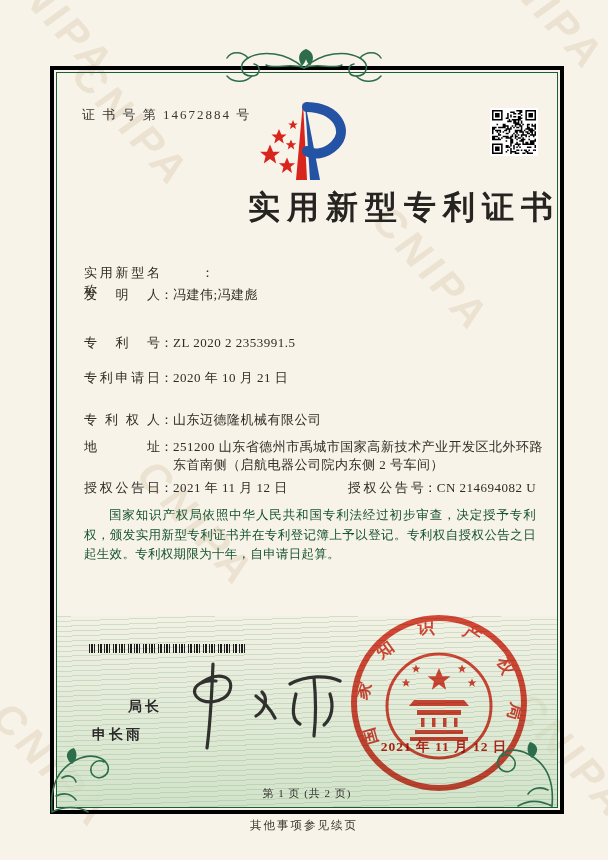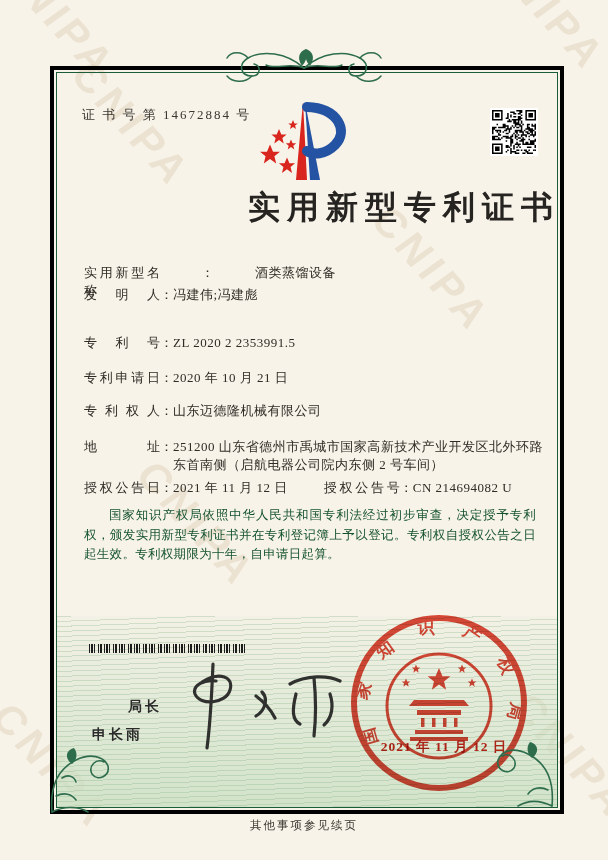--- a/index.html
+++ b/index.html
@@ -49,24 +49,24 @@
   
   .f-row{position:absolute;left:30px;display:flex;font-size:13px;line-height:18px;color:#2f2c26;}
   .f-label{display:inline-block;width:76px;text-align:justify;text-align-last:justify;}
   .f-colon{display:inline-block;width:13px;}
   .f-value{letter-spacing:0.5px;}
   .f-value.wrap{width:370px;text-align:justify;}
   .row-name{top:194px;gap:41px;}
   .row-inventor{top:216px;}
   .row-patno{top:264px;}
   .row-filing{top:299px;}
-  .row-patentee{top:332px;}
+  .row-patentee{top:341px;}
   .row-address{top:368px;}
   .row-grant{top:409px;}
-  .grant-no{margin-left:36px;display:flex;}
+  .grant-no{margin-left:60px;display:flex;}
 
   
   .paras{position:absolute;left:30px;top:436px;width:452px;color:#14532d;font-family:Liberation Serif, serif;}
   .paras p{margin:0;text-indent:2em;text-align:justify;font-size:12.5px;line-height:19.5px;letter-spacing:0.3px;}
 
   
   .barcode{
     position:absolute;left:35px;top:574px;width:158px;height:9px;
     background:repeating-linear-gradient(90deg,
       #1d1d1d 0 1px, rgba(0,0,0,0) 1px 2px,
@@ -150,21 +150,20 @@
         <path d="M0 22h7v7h-7z M1 23h5v5h-5z M2 24h3v3h-3z" fill-rule="evenodd"></path>
       </g>
       <path id="qr-mods" fill="#000" d="M16 0h1v1h-1zM17 0h1v1h-1zM18 0h1v1h-1zM19 0h1v1h-1zM12 1h1v1h-1zM13 1h1v1h-1zM14 1h1v1h-1zM18 1h1v1h-1zM19 1h1v1h-1zM10 2h1v1h-1zM14 2h1v1h-1zM15 2h1v1h-1zM17 2h1v1h-1zM18 2h1v1h-1zM10 3h1v1h-1zM12 3h1v1h-1zM19 3h1v1h-1zM10 4h1v1h-1zM12 4h1v1h-1zM14 4h1v1h-1zM15 4h1v1h-1zM17 4h1v1h-1zM18 4h1v1h-1zM9 5h1v1h-1zM10 5h1v1h-1zM17 5h1v1h-1zM18 5h1v1h-1zM19 5h1v1h-1zM11 6h1v1h-1zM13 6h1v1h-1zM14 6h1v1h-1zM15 6h1v1h-1zM16 6h1v1h-1zM17 6h1v1h-1zM18 6h1v1h-1zM10 7h1v1h-1zM11 7h1v1h-1zM12 7h1v1h-1zM14 7h1v1h-1zM15 7h1v1h-1zM17 7h1v1h-1zM19 7h1v1h-1zM14 8h1v1h-1zM15 8h1v1h-1zM16 8h1v1h-1zM17 8h1v1h-1zM19 8h1v1h-1zM3 9h1v1h-1zM7 9h1v1h-1zM8 9h1v1h-1zM15 9h1v1h-1zM16 9h1v1h-1zM17 9h1v1h-1zM18 9h1v1h-1zM20 9h1v1h-1zM23 9h1v1h-1zM24 9h1v1h-1zM26 9h1v1h-1zM28 9h1v1h-1zM7 10h1v1h-1zM8 10h1v1h-1zM9 10h1v1h-1zM10 10h1v1h-1zM13 10h1v1h-1zM15 10h1v1h-1zM18 10h1v1h-1zM19 10h1v1h-1zM23 10h1v1h-1zM26 10h1v1h-1zM27 10h1v1h-1zM28 10h1v1h-1zM0 11h1v1h-1zM1 11h1v1h-1zM2 11h1v1h-1zM4 11h1v1h-1zM5 11h1v1h-1zM6 11h1v1h-1zM7 11h1v1h-1zM8 11h1v1h-1zM10 11h1v1h-1zM12 11h1v1h-1zM14 11h1v1h-1zM16 11h1v1h-1zM17 11h1v1h-1zM19 11h1v1h-1zM23 11h1v1h-1zM24 11h1v1h-1zM28 11h1v1h-1zM0 12h1v1h-1zM1 12h1v1h-1zM9 12h1v1h-1zM10 12h1v1h-1zM11 12h1v1h-1zM12 12h1v1h-1zM19 12h1v1h-1zM22 12h1v1h-1zM23 12h1v1h-1zM24 12h1v1h-1zM25 12h1v1h-1zM26 12h1v1h-1zM28 12h1v1h-1zM0 13h1v1h-1zM2 13h1v1h-1zM3 13h1v1h-1zM4 13h1v1h-1zM5 13h1v1h-1zM8 13h1v1h-1zM9 13h1v1h-1zM11 13h1v1h-1zM15 13h1v1h-1zM16 13h1v1h-1zM17 13h1v1h-1zM18 13h1v1h-1zM19 13h1v1h-1zM21 13h1v1h-1zM24 13h1v1h-1zM25 13h1v1h-1zM26 13h1v1h-1zM27 13h1v1h-1zM0 14h1v1h-1zM3 14h1v1h-1zM5 14h1v1h-1zM7 14h1v1h-1zM11 14h1v1h-1zM15 14h1v1h-1zM16 14h1v1h-1zM18 14h1v1h-1zM19 14h1v1h-1zM20 14h1v1h-1zM22 14h1v1h-1zM23 14h1v1h-1zM25 14h1v1h-1zM26 14h1v1h-1zM28 14h1v1h-1zM0 15h1v1h-1zM4 15h1v1h-1zM9 15h1v1h-1zM10 15h1v1h-1zM14 15h1v1h-1zM16 15h1v1h-1zM20 15h1v1h-1zM23 15h1v1h-1zM24 15h1v1h-1zM26 15h1v1h-1zM28 15h1v1h-1zM4 16h1v1h-1zM5 16h1v1h-1zM13 16h1v1h-1zM15 16h1v1h-1zM17 16h1v1h-1zM19 16h1v1h-1zM20 16h1v1h-1zM21 16h1v1h-1zM22 16h1v1h-1zM25 16h1v1h-1zM26 16h1v1h-1zM27 16h1v1h-1zM28 16h1v1h-1zM0 17h1v1h-1zM1 17h1v1h-1zM2 17h1v1h-1zM3 17h1v1h-1zM7 17h1v1h-1zM8 17h1v1h-1zM9 17h1v1h-1zM10 17h1v1h-1zM12 17h1v1h-1zM13 17h1v1h-1zM15 17h1v1h-1zM16 17h1v1h-1zM19 17h1v1h-1zM22 17h1v1h-1zM24 17h1v1h-1zM27 17h1v1h-1zM0 18h1v1h-1zM1 18h1v1h-1zM4 18h1v1h-1zM6 18h1v1h-1zM9 18h1v1h-1zM10 18h1v1h-1zM11 18h1v1h-1zM12 18h1v1h-1zM15 18h1v1h-1zM17 18h1v1h-1zM18 18h1v1h-1zM20 18h1v1h-1zM0 19h1v1h-1zM1 19h1v1h-1zM2 19h1v1h-1zM3 19h1v1h-1zM4 19h1v1h-1zM5 19h1v1h-1zM12 19h1v1h-1zM13 19h1v1h-1zM16 19h1v1h-1zM19 19h1v1h-1zM20 19h1v1h-1zM21 19h1v1h-1zM24 19h1v1h-1zM28 19h1v1h-1zM9 20h1v1h-1zM12 20h1v1h-1zM13 20h1v1h-1zM18 20h1v1h-1zM19 20h1v1h-1zM20 20h1v1h-1zM25 20h1v1h-1zM26 20h1v1h-1zM27 20h1v1h-1zM28 20h1v1h-1zM12 21h1v1h-1zM13 21h1v1h-1zM16 21h1v1h-1zM20 21h1v1h-1zM22 21h1v1h-1zM23 21h1v1h-1zM25 21h1v1h-1zM26 21h1v1h-1zM27 21h1v1h-1zM12 22h1v1h-1zM15 22h1v1h-1zM16 22h1v1h-1zM17 22h1v1h-1zM18 22h1v1h-1zM20 22h1v1h-1zM21 22h1v1h-1zM22 22h1v1h-1zM23 22h1v1h-1zM24 22h1v1h-1zM25 22h1v1h-1zM26 22h1v1h-1zM27 22h1v1h-1zM9 23h1v1h-1zM10 23h1v1h-1zM12 23h1v1h-1zM14 23h1v1h-1zM17 23h1v1h-1zM28 23h1v1h-1zM9 24h1v1h-1zM10 24h1v1h-1zM11 24h1v1h-1zM14 24h1v1h-1zM16 24h1v1h-1zM18 24h1v1h-1zM23 24h1v1h-1zM24 24h1v1h-1zM25 24h1v1h-1zM28 24h1v1h-1zM12 25h1v1h-1zM14 25h1v1h-1zM10 26h1v1h-1zM12 26h1v1h-1zM16 26h1v1h-1zM17 26h1v1h-1zM19 26h1v1h-1zM21 26h1v1h-1zM22 26h1v1h-1zM24 26h1v1h-1zM27 26h1v1h-1zM28 26h1v1h-1zM9 27h1v1h-1zM12 27h1v1h-1zM13 27h1v1h-1zM14 27h1v1h-1zM15 27h1v1h-1zM22 27h1v1h-1zM23 27h1v1h-1zM12 28h1v1h-1zM15 28h1v1h-1zM16 28h1v1h-1zM17 28h1v1h-1zM20 28h1v1h-1zM21 28h1v1h-1zM23 28h1v1h-1zM24 28h1v1h-1zM25 28h1v1h-1zM26 28h1v1h-1z"></path>
     </svg>
 
     <div class="title">实用新型专利证书</div>
 
     <div class="f-row row-name">
       <span class="f-label">实用新型名称</span>
         <span class="f-colon">：</span>
-        <span class="f-value">酒类蒸馏设备</span>
     </div>
     <div class="f-row row-inventor">
       <span class="f-label">发明人</span>
         <span class="f-colon">：</span>
         <span class="f-value">冯建伟;冯建彪</span>
     </div>
     <div class="f-row row-patno">
       <span class="f-label">专利号</span>
         <span class="f-colon">：</span>
         <span class="f-value">ZL 2020 2 2353991.5</span>
@@ -238,20 +237,21 @@
         <rect x="-18" y="12" width="3.5" height="9"></rect>
         <rect x="-7" y="12" width="3.5" height="9"></rect>
         <rect x="4" y="12" width="3.5" height="9"></rect>
         <rect x="15" y="12" width="3.5" height="9"></rect>
         <rect x="-24" y="24" width="48" height="4"></rect>
         <rect x="-29" y="31" width="58" height="4"></rect>
       </g>
     </svg>
     <div class="seal-date">2021 年 11 月 12 日</div>
 
+    <div class="page-info">第 1 页 (共 2 页)</div>
   </div>
 
   <svg class="orn orn-top" viewBox="0 0 180 44">
     <g fill="none" stroke="#2e6d4c" stroke-width="1.5" stroke-linecap="round">
       <path d="M90,24 C72,8 48,6 34,14 C24,20 26,32 38,32 C46,32 48,22 40,20"></path>
       <path d="M34,14 C28,7 17,7 13,14 M38,32 C30,40 18,38 13,32"></path>
       <path d="M90,24 C76,18 62,26 52,21"></path>
       <path d="M90,24 C108,8 132,6 146,14 C156,20 154,32 142,32 C134,32 132,22 140,20"></path>
       <path d="M146,14 C152,7 163,7 167,14 M142,32 C150,40 162,38 167,32"></path>
       <path d="M90,24 C104,18 118,26 128,21"></path>

